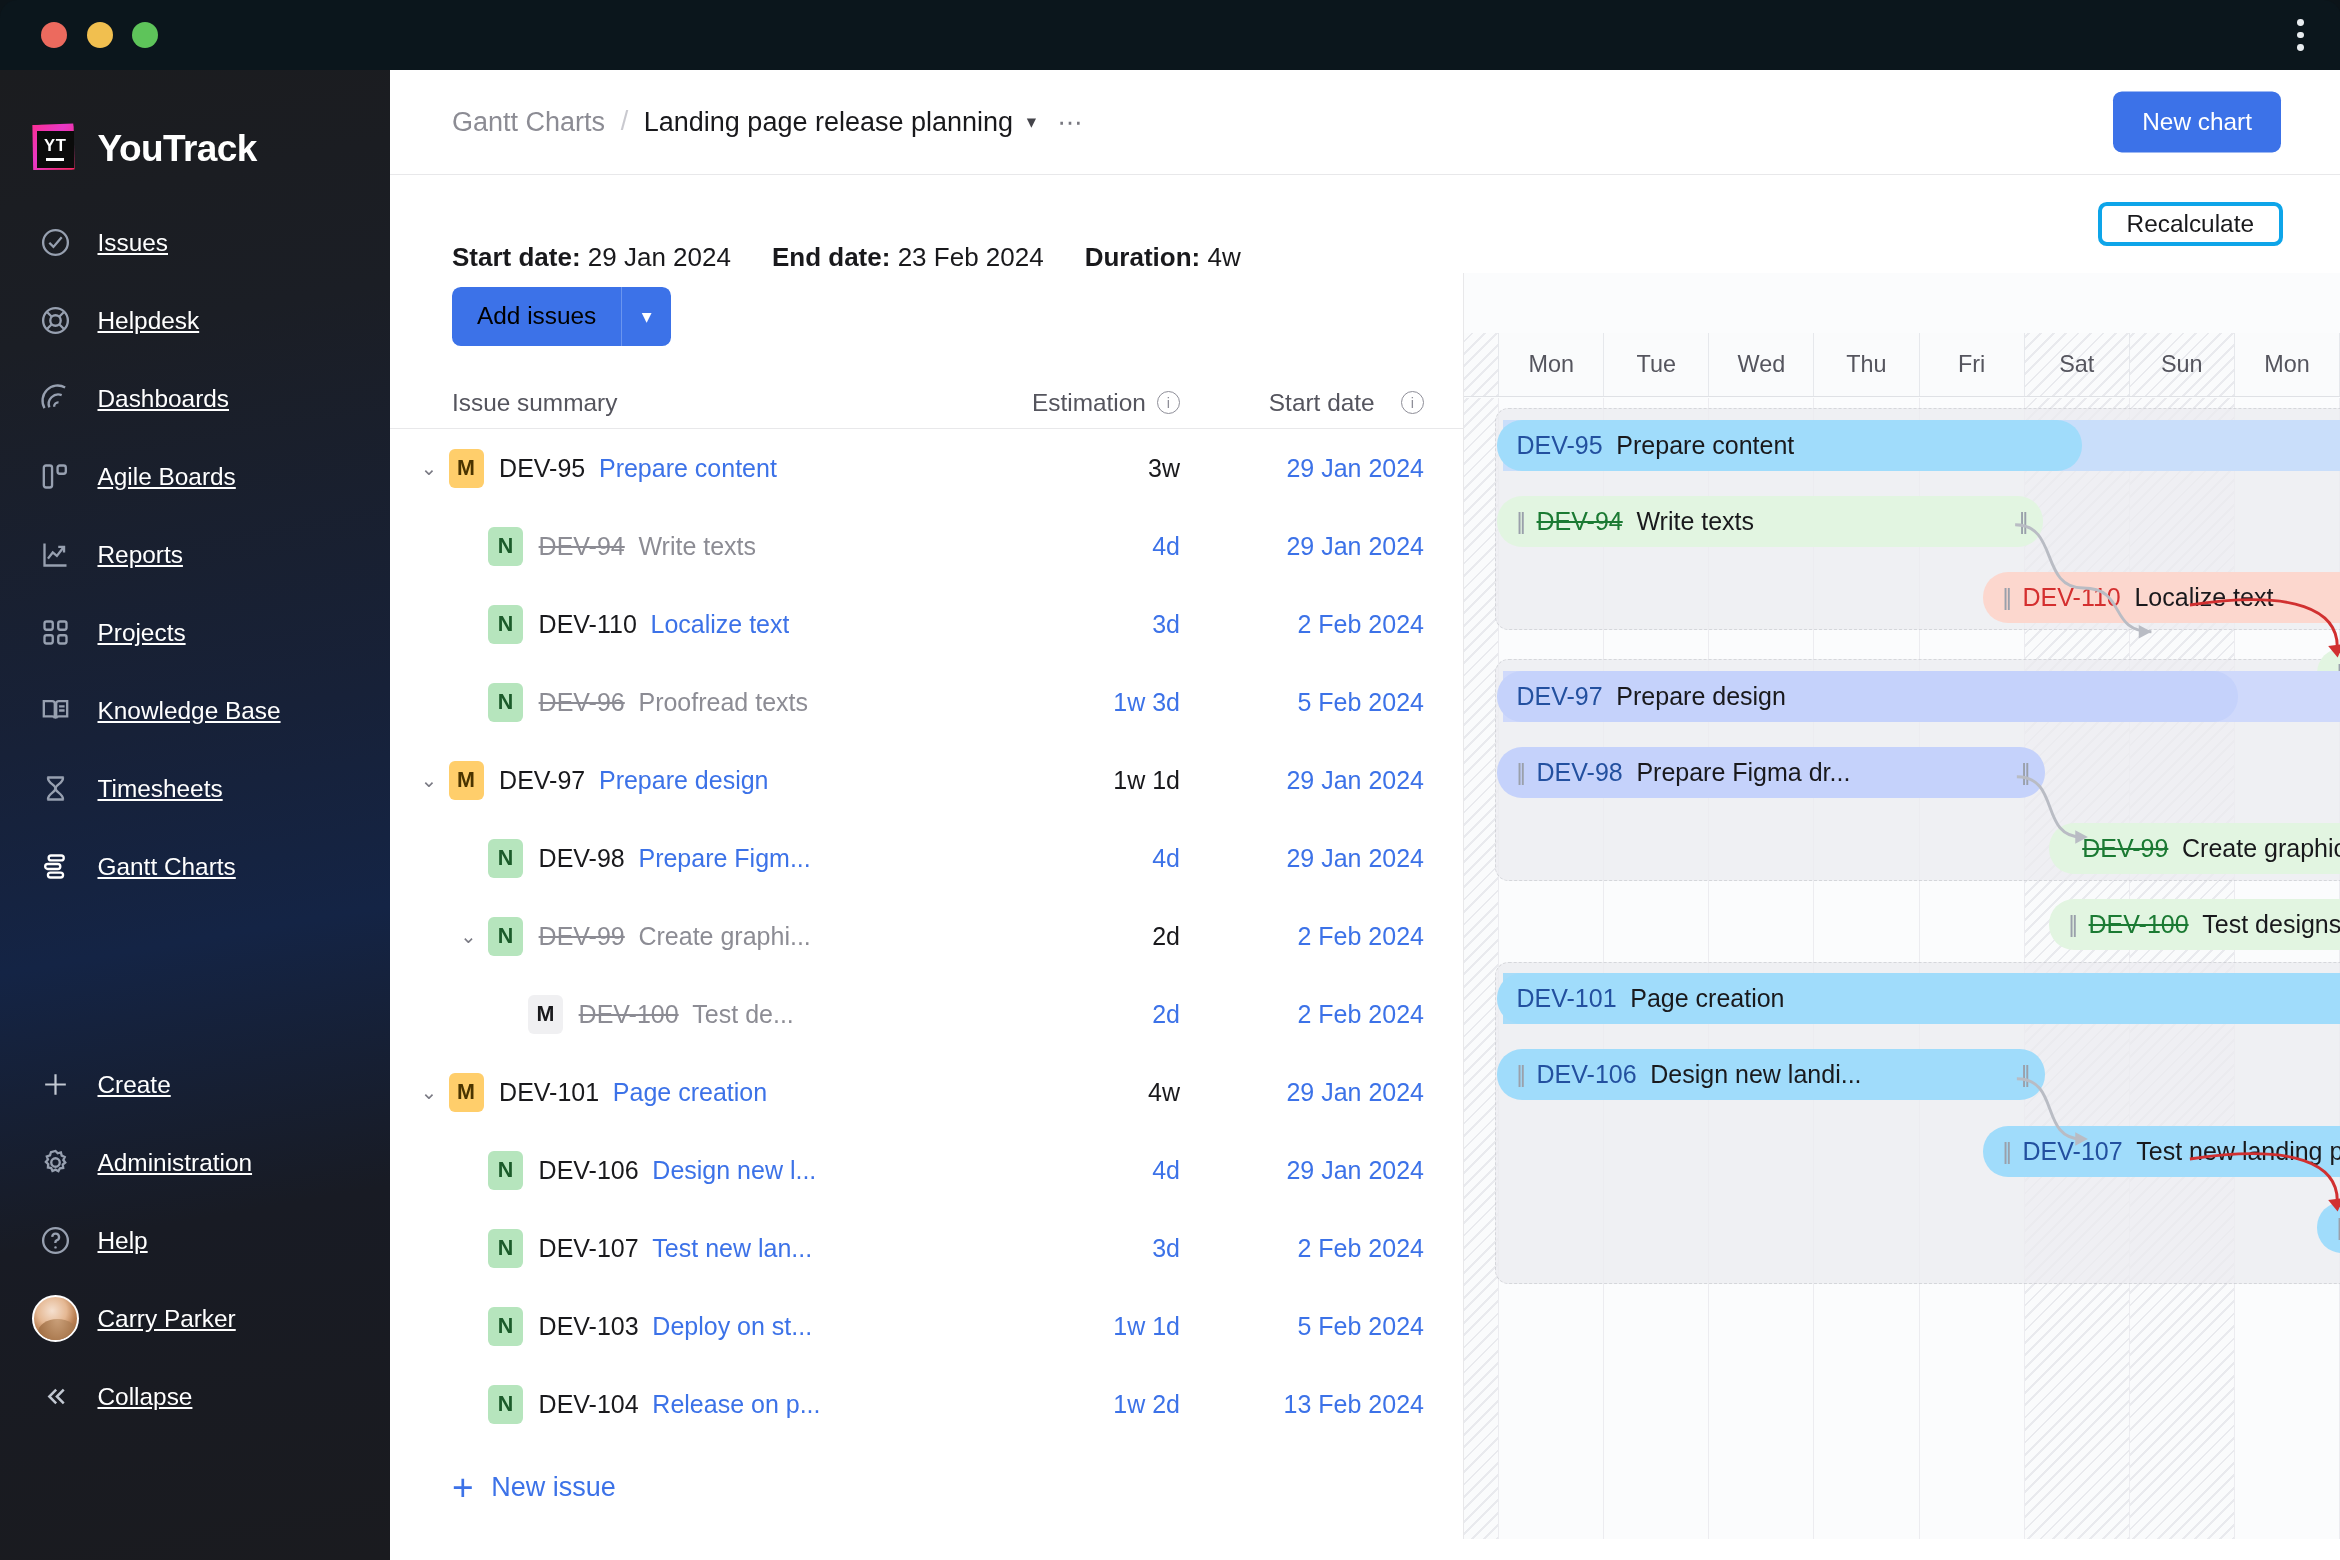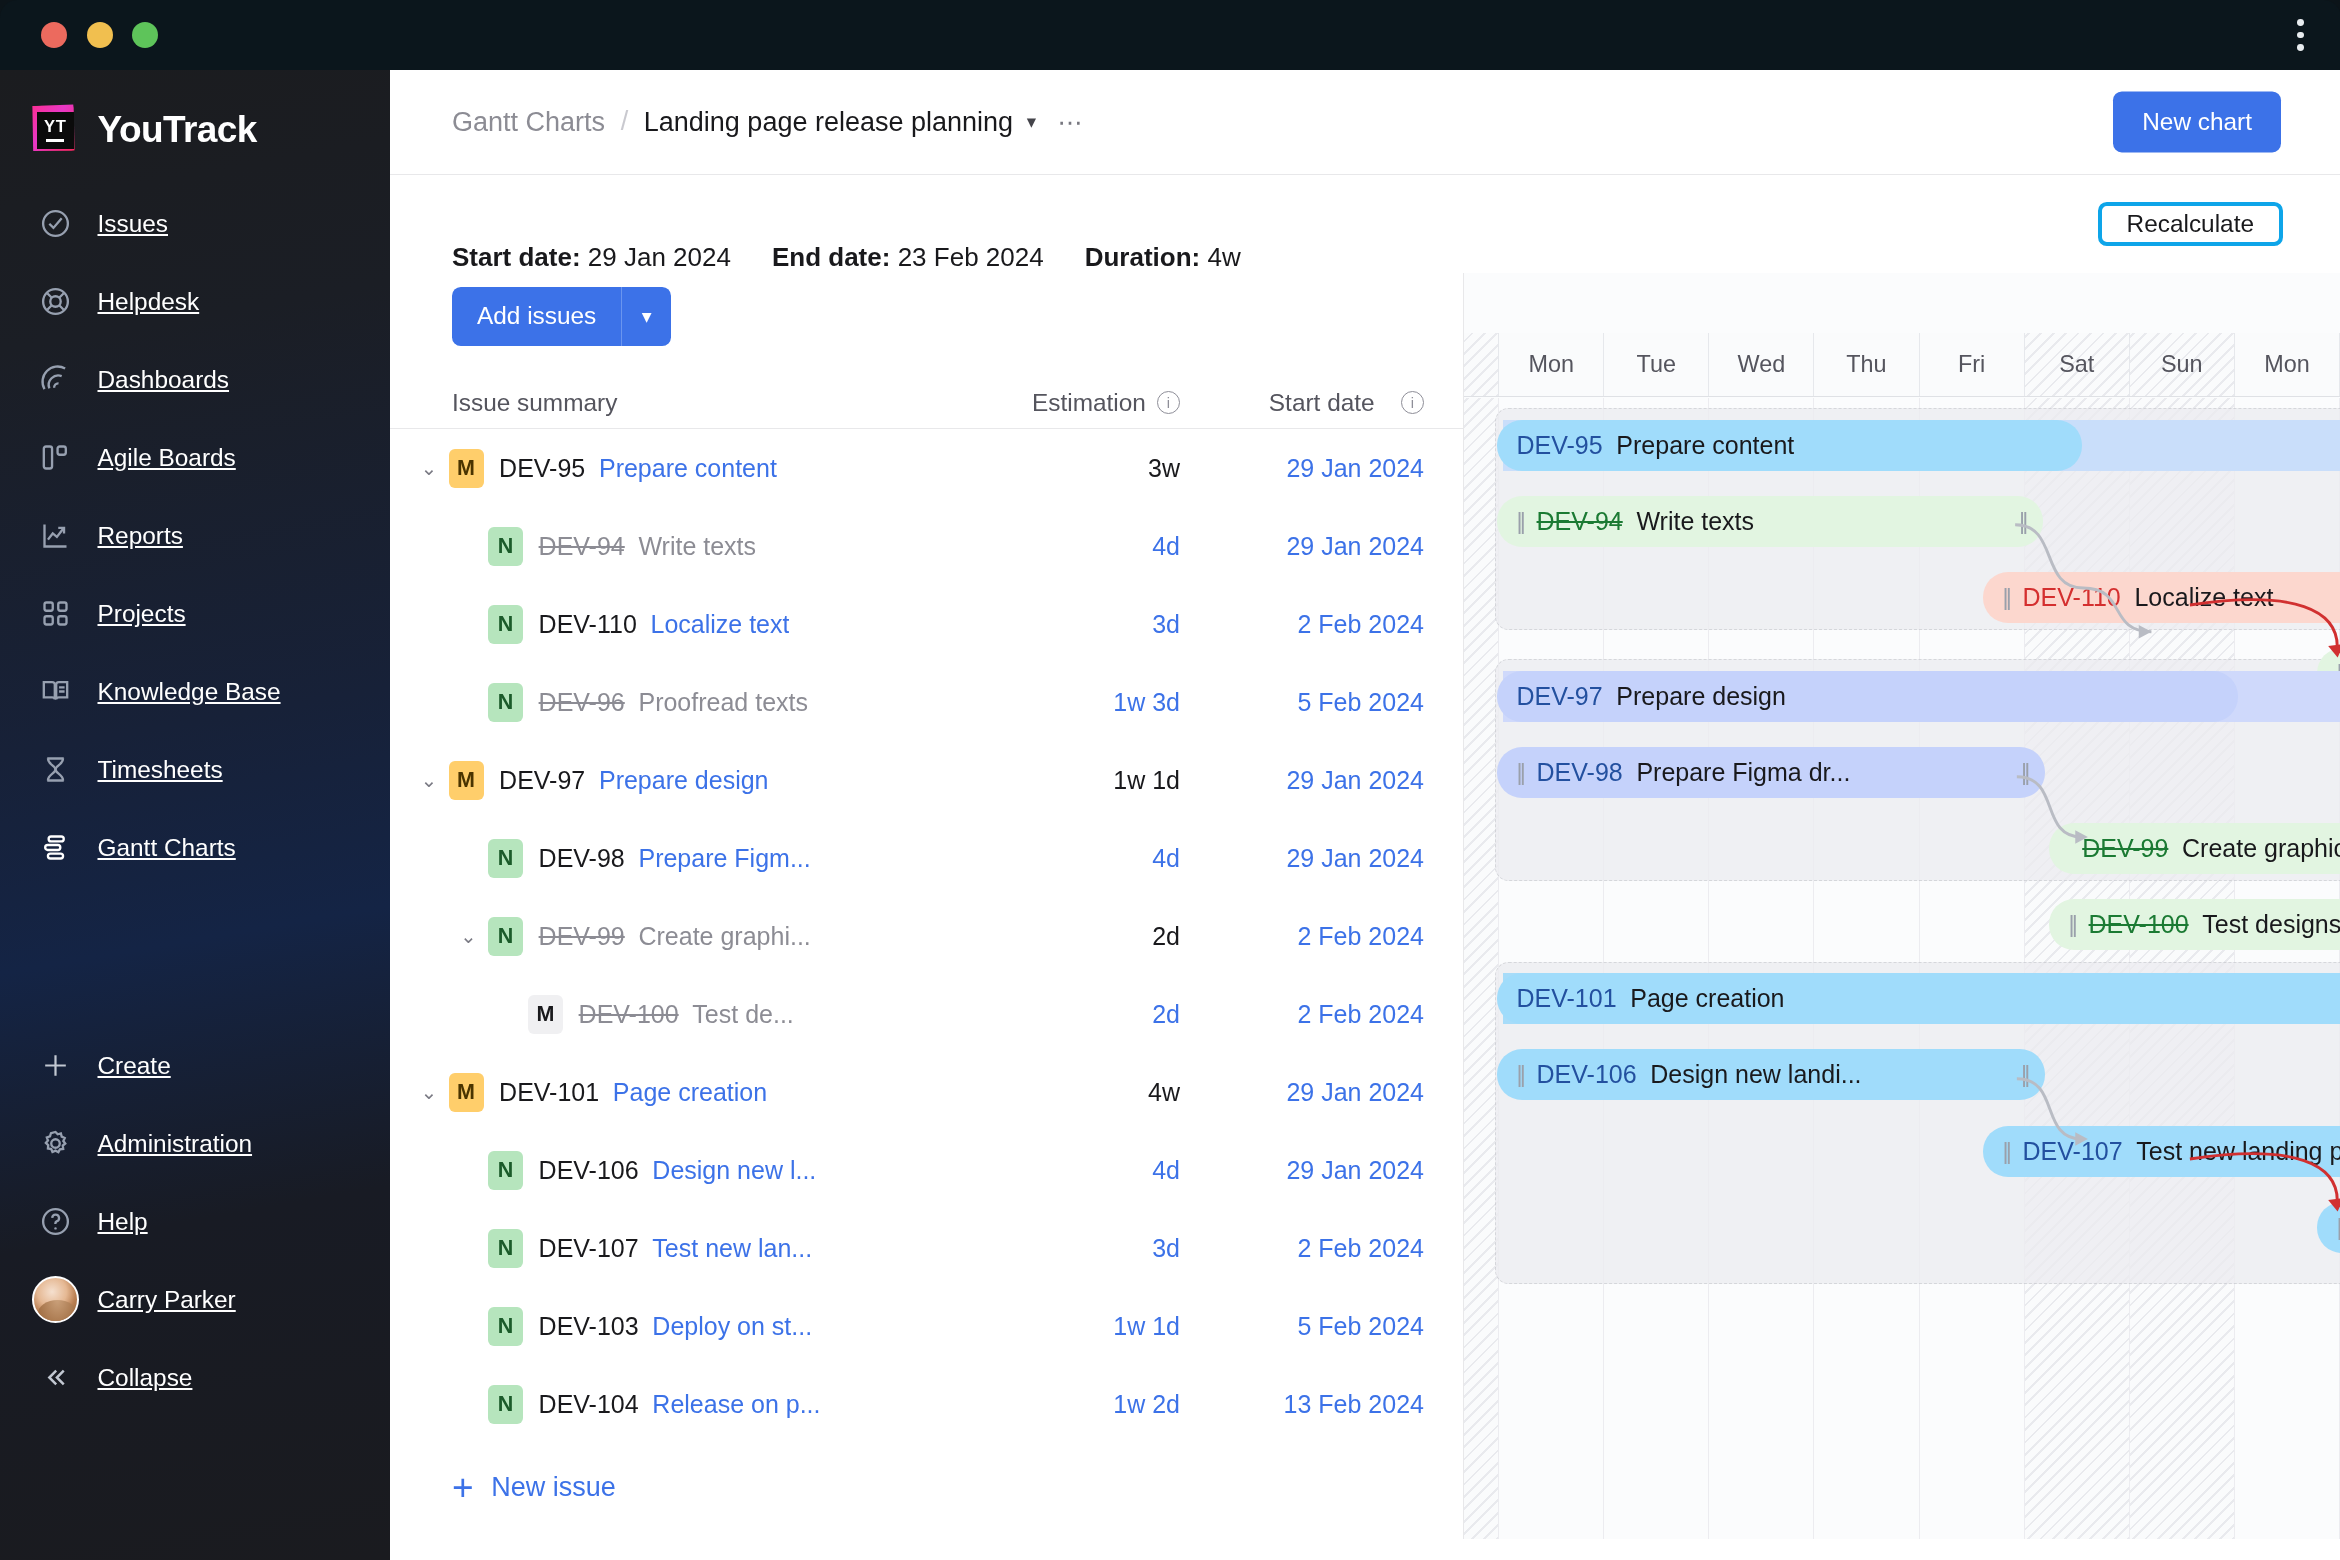--- a/index.html
+++ b/index.html
@@ -31,21 +31,21 @@
     display: flex; flex-direction: column; gap: 5.9px; align-items: center;
     cursor: pointer;
   }
   .kebab i { width: 6.8px; height: 6.8px; border-radius: 50%; background: #e8ecef; display: block; }
 
   
   .sidebar {
     position: absolute; left: 0; top: 70px; width: 390px; height: 1490px;
     background: linear-gradient(170deg, #1b1c1f 0%, #1b1e25 18%, #172138 44%, #142445 58%, #181b24 76%, #1a1b1f 100%);
     color: #fff;
-    padding-top: 3px;
+    padding-top: 22px;
     overflow: hidden;
   }
   .brand { display: flex; align-items: center; gap: 17.6px; padding: 23.4px 0 0 25px; height: 90px; }
   .logo-mark { position: relative; width: 55px; height: 55px; }
   .logo-mark .shape {
     position: absolute; inset: 2px 0 0 2px; width: 49px; height: 49px;
     background: linear-gradient(135deg, #ff2d8a 0%, #e838c6 45%, #ff2557 100%);
     clip-path: polygon(16% 0%, 100% 6%, 92% 100%, 8% 92%);
     transform: rotate(-6deg);
   }
@@ -111,21 +111,21 @@
   }
   .segmented { display: flex; border: 1px solid #d9d9de; border-radius: 8.8px; overflow: hidden; }
   .seg { font-size: 24.4px; padding: 13.7px 29px; background: #fff; color: #19191c; cursor: pointer; border: none; }
   .seg.active { background: #eaf1fd; color: #19191c; box-shadow: 0 0 0 2px #3c72e8 inset; }
 
   
   .panels { position: absolute; top: 203px; left: 0; right: 0; bottom: 0; display: flex; }
   .leftpanel { width: 1073px; position: relative; background: #fff; }
   .addrow { padding: 13.7px 0 0 62px; display: flex; }
   .btn-primary {
-    background: #3c72e8; color: #ffffff; border: none; font-size: 24.4px;
+    background: #3c72e8; color: #000000; border: none; font-size: 24.4px;
     padding: 15.6px 25px; border-radius: 8.8px 0 0 8.8px; cursor: pointer;
   }
   .btn-split {
     background: #3c72e8; color: #fff; border: none; border-left: 1px solid #6a95ef;
     padding: 15.6px 19.5px; border-radius: 0 8.8px 8.8px 0; cursor: pointer; font-size: 19.5px;
   }
   .colhead {
     display: flex; align-items: flex-end; height: 64px; margin-top: 19.5px;
     border-bottom: 1px solid #e8e8ea; padding-bottom: 11.7px;
   }

